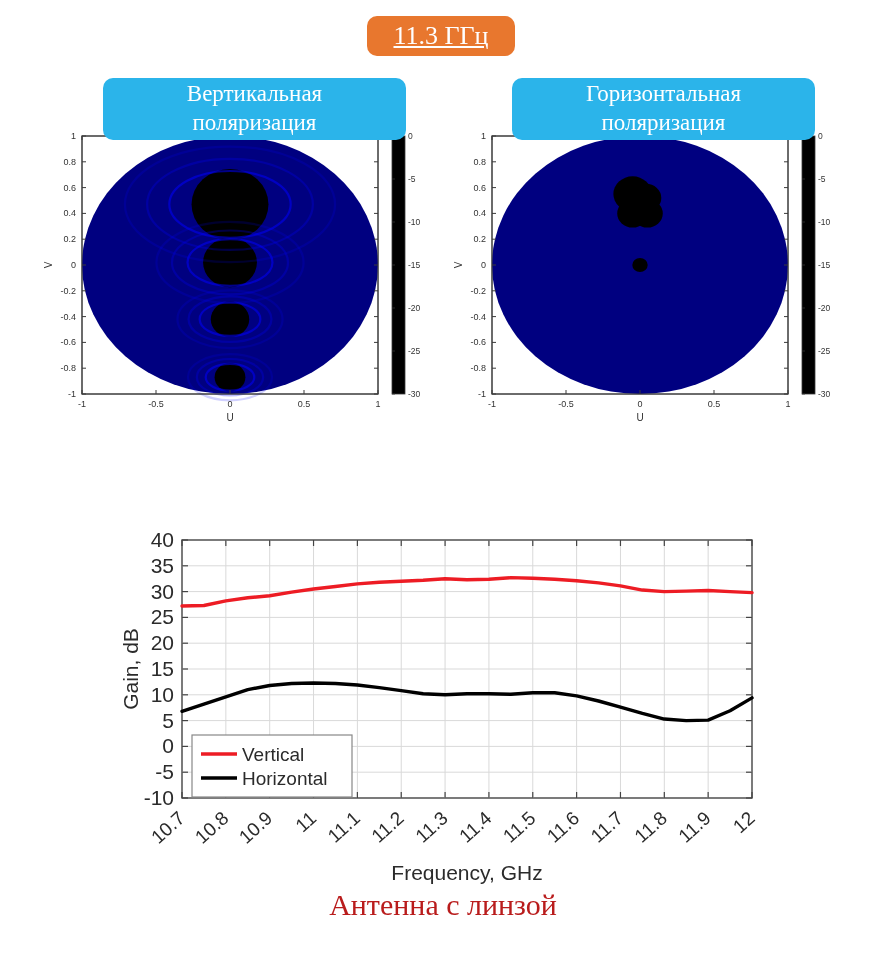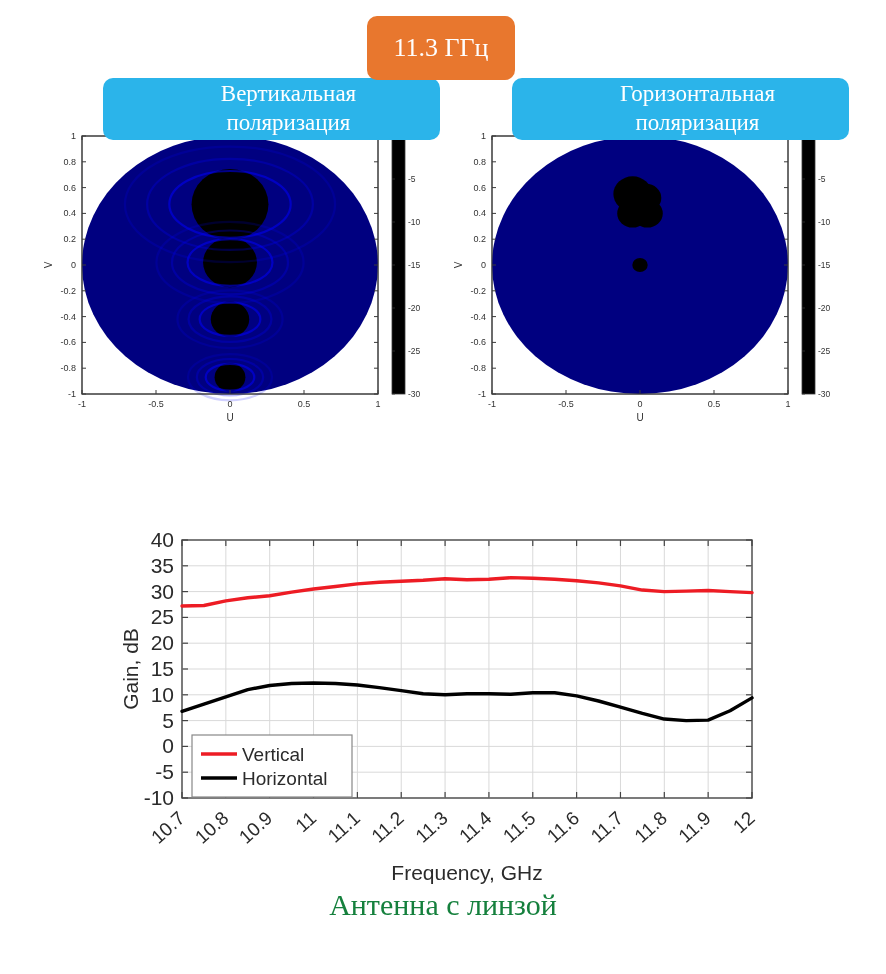--- a/index.html
+++ b/index.html
@@ -6,41 +6,42 @@
   body{
     width:886px;height:974px;background:#ffffff;
     font-family:"Liberation Sans", sans-serif;
     position:relative;overflow:hidden;
   }
   .badge{
     position:absolute;display:flex;align-items:center;justify-content:center;
     color:#ffffff;border-radius:10px;
   }
   #freq-badge{
-    left:367px;top:16px;width:148px;height:64px;
+    left:367px;top:16px;width:148px;height:40px;
     background:#E8772E;font-family:"Liberation Serif",serif;font-size:26px;
     z-index:5;
+    text-decoration:underline;
   }
   .pol-badge{
     top:78px;height:62px;background:#2BB4EA;
     font-family:"Liberation Serif",serif;font-size:23px;line-height:1.25;
-    text-align:center;z-index:4;padding-left:34px;
+    text-align:center;z-index:4;
   }
   #pol-badge-v{left:103px;width:303px;}
   #pol-badge-h{left:512px;width:303px;}
 
   .uvplot{position:absolute;top:128px;height:300px;}
   #uv-vertical{left:34px;width:420px;}
   #uv-horizontal{left:444px;width:420px;}
   .uvplot svg{display:block;}
 
   #gain-chart{position:absolute;left:120px;top:500px;width:660px;height:360px;margin-top:28px;}
   #caption{
     position:absolute;left:0;top:888px;width:886px;text-align:center;
-    font-family:"Liberation Serif",serif;font-size:30px;color:#15803d;
+    font-family:"Liberation Serif",serif;font-size:30px;color:#b91c1c;
   }
   text{font-family:"Liberation Sans",sans-serif;}
 </style>
 </head>
 <body>
 
 <div class="badge" id="freq-badge">
   <span>11.3 ГГц</span>
 </div>
 

